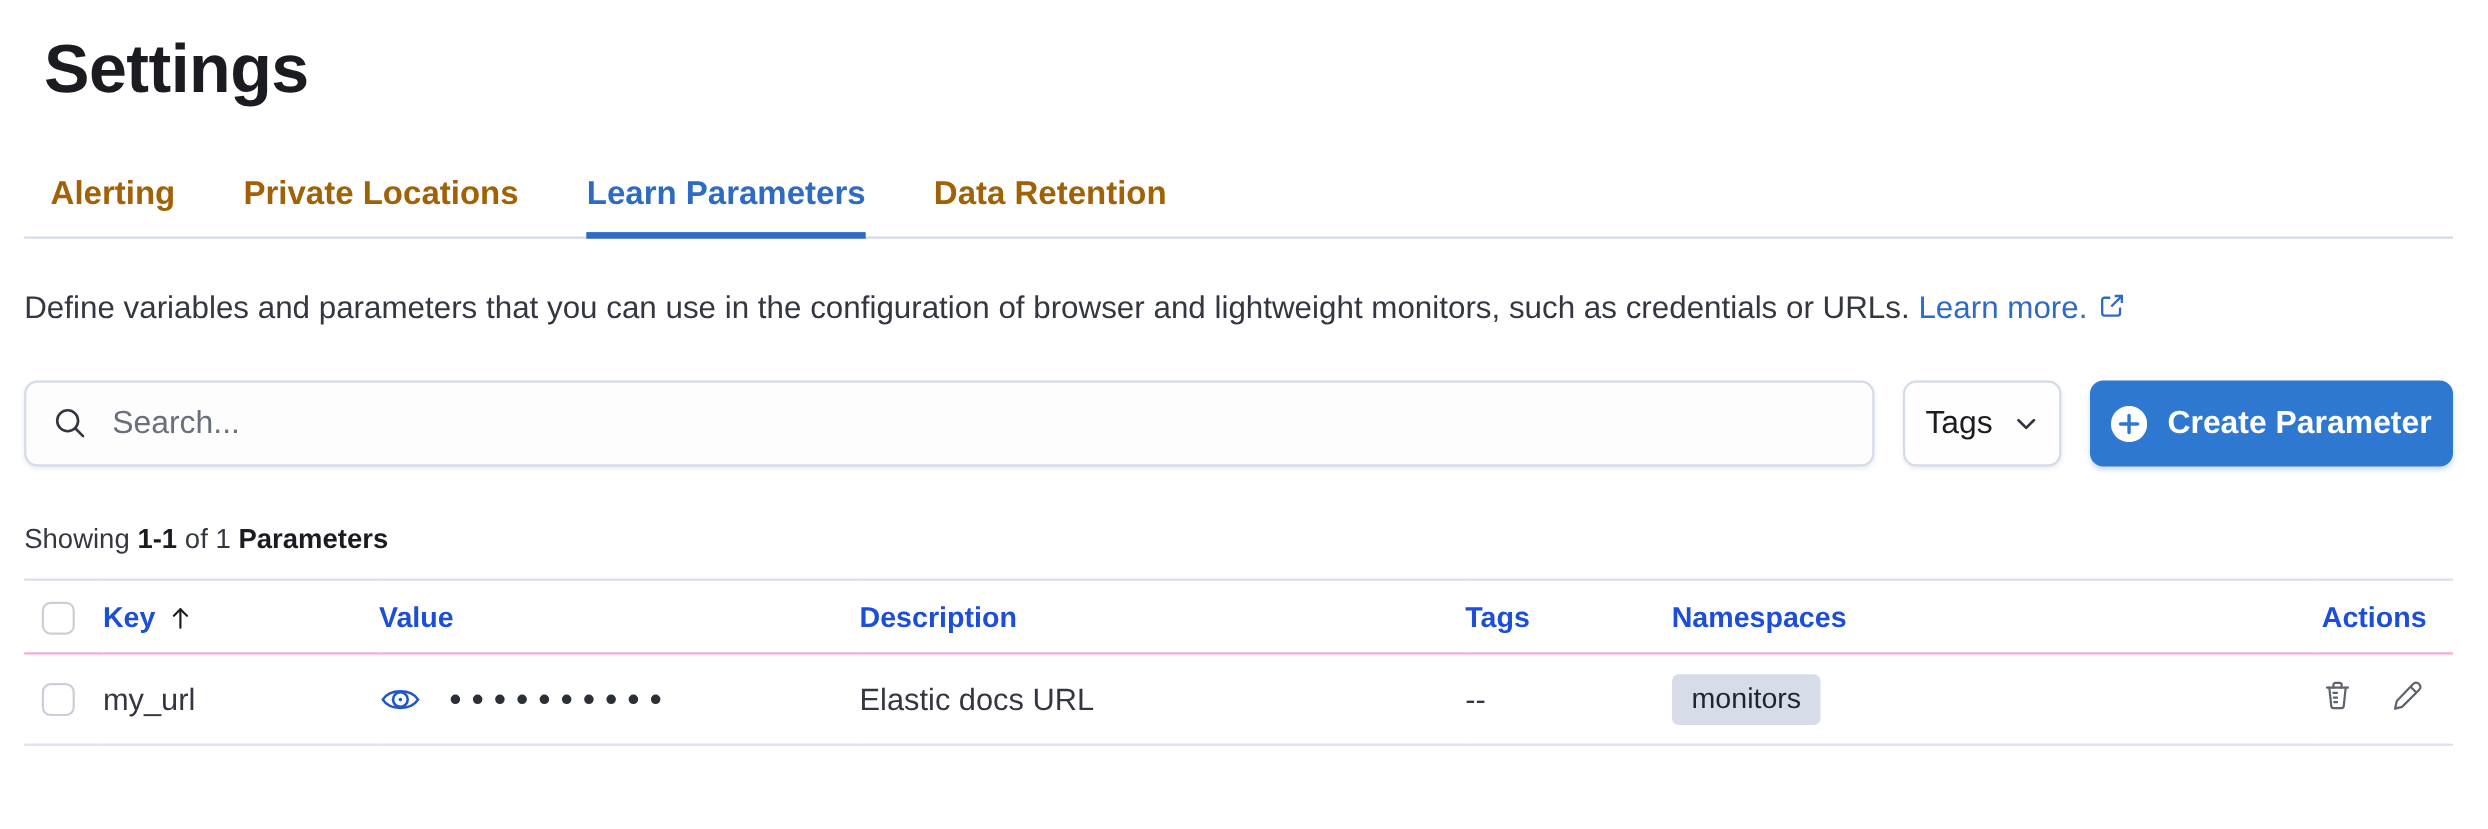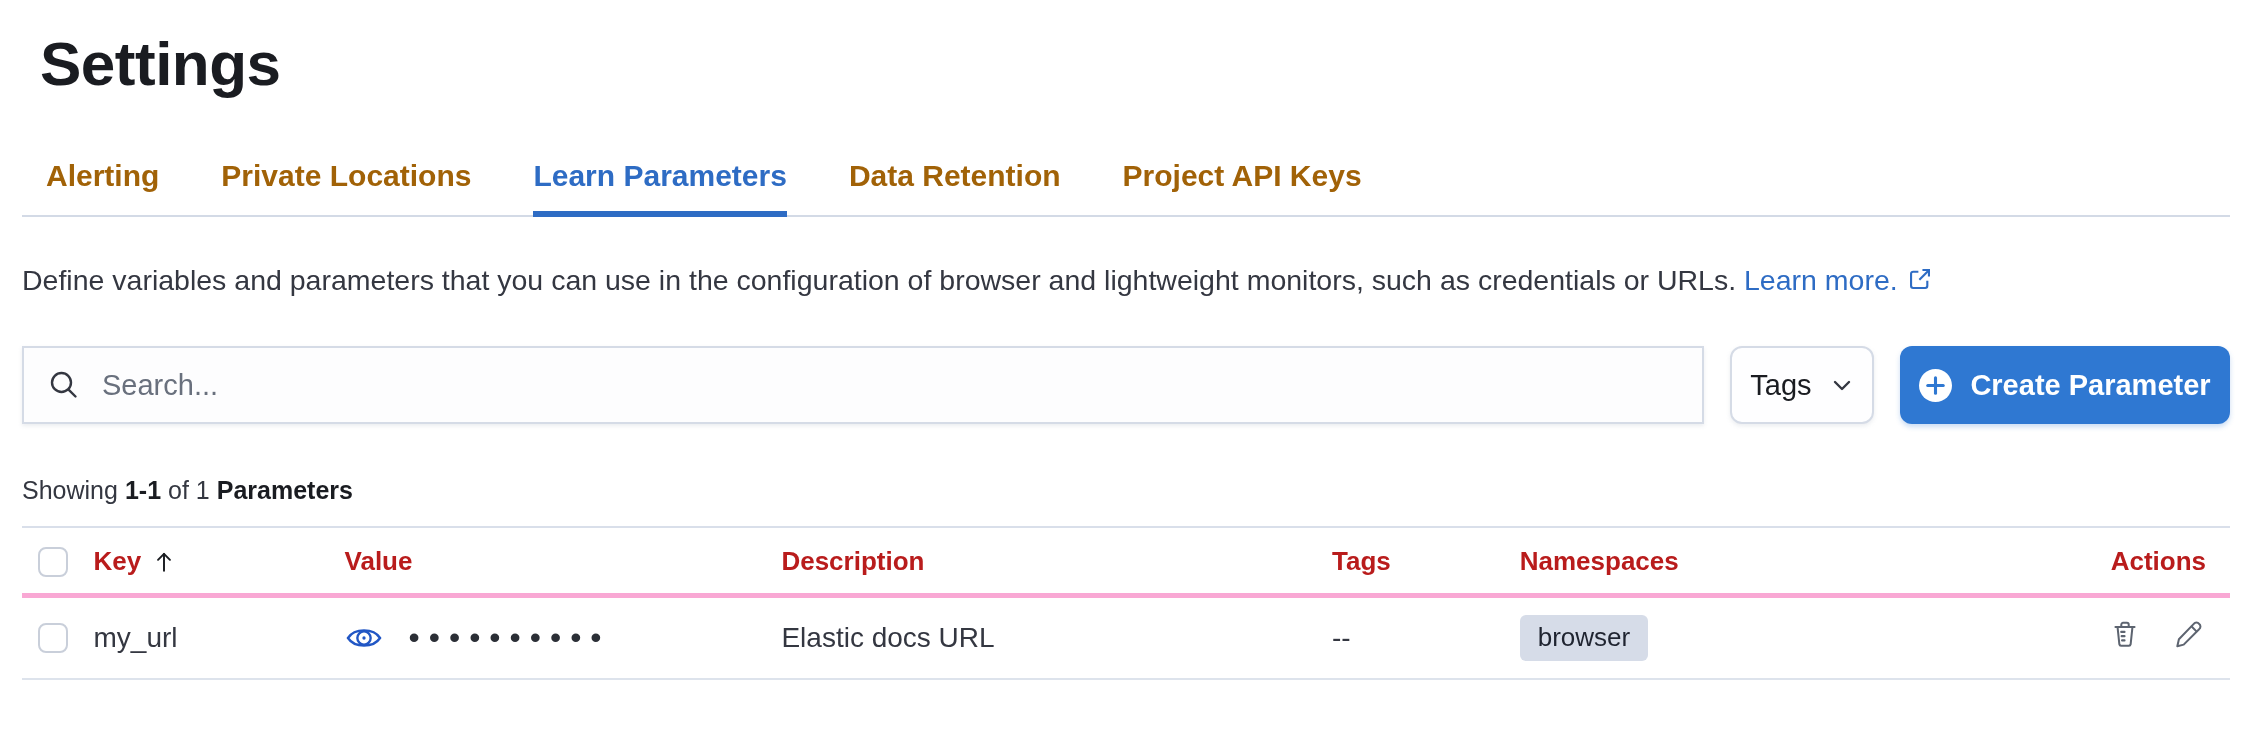--- a/index.html
+++ b/index.html
@@ -44,21 +44,21 @@
     color: #343741;
     max-width: 2170px;
   }
   .learn-more { color: #2e6cc4; text-decoration: none; cursor: pointer; white-space: nowrap; }
   .ext-icon { margin-left: 9px; vertical-align: -2px; }
 
   
   .toolbar { display: flex; margin-top: 42px; height: 78px; gap: 26px; align-items: stretch; }
   .search-box {
     flex: 1; display: flex; align-items: center; gap: 20px;
-    border: 2px solid #d5dbe6; border-radius: 0;
+    border: 2px solid #d5dbe6; border-radius: 12px;
     background: #fdfdfe; padding: 0 24px;
     box-shadow: 0 2px 4px rgba(143,153,174,0.18);
   }
   .search-box input {
     border: none; outline: none; background: transparent;
     font-size: 29px; color: #343741; flex: 1; font-family: inherit;
   }
   .search-box input::placeholder { color: #69707d; }
   .btn {
     display: flex; align-items: center; justify-content: center;
@@ -79,22 +79,22 @@
   }
 
   
   .summary { margin-top: 52px; font-size: 25px; color: #343741; }
   .summary .b { font-weight: 700; color: #1a1c21; }
   .summary span { margin-right: 7px; }
 
   
   table { width: 100%; border-collapse: collapse; margin-top: 21px; border-top: 2px solid #d9dfea; }
   th {
-    font-size: 26px; font-weight: 700; color: #b91c1c; text-align: left;
-    padding: 18px 0 16px 0; border-bottom: 5px solid #f9a8d4; vertical-align: middle;
+    font-size: 26px; font-weight: 700; color: #1d4ed8; text-align: left;
+    padding: 18px 0 16px 0; border-bottom: 2px solid #f9a8d4; vertical-align: middle;
     white-space: nowrap;
   }
   td {
     font-size: 28px; color: #343741; height: 83px;
     border-bottom: 2px solid #dde3ec; vertical-align: middle; padding: 0;
   }
   th.actions, td.actions { text-align: right; padding-right: 24px; }
   .checkbox {
     width: 30px; height: 30px; border: 2px solid #c9cfda; border-radius: 8px;
     background: #fff; margin-left: 16px; display: block; cursor: pointer;
@@ -116,21 +116,20 @@
 <div class="page">
 
   <h1 class="page-title">Settings</h1>
 
   <div class="tabs-wrap">
     <nav class="tabs">
       <div class="tab">Alerting</div>
       <div class="tab">Private Locations</div>
       <div class="tab active">Learn Parameters</div>
       <div class="tab">Data Retention</div>
-      <div class="tab">Project API Keys</div>
     </nav>
   </div>
 
   <p class="desc"><span>Define variables and parameters that you can use in the configuration of browser and lightweight monitors, such as credentials or URLs.</span>
     <a class="learn-more"><span>Learn more.</span><svg class="ext-icon" width="26" height="26" viewBox="0 0 16 16" fill="none" stroke="#2e6cc4" stroke-width="1.3">
           <path d="M12.5 9v3.2a1.3 1.3 0 0 1-1.3 1.3H3.8a1.3 1.3 0 0 1-1.3-1.3V4.8a1.3 1.3 0 0 1 1.3-1.3H7"></path>
           <path d="M9.5 2.5H13.5V6.5"></path>
           <path d="M13.3 2.7L7.6 8.4"></path>
         </svg></a>
   </p>
@@ -206,21 +205,21 @@
                 <circle cx="16" cy="16" r="5.6"></circle>
                 <circle cx="16" cy="16" r="1.4" fill="#2257c5" stroke="none"></circle>
               </svg>
             </span>
             <span class="masked-dots">••••••••••</span>
           </div>
         </td>
         <td>Elastic docs URL</td>
         <td>--</td>
         <td>
-          <span class="badge">browser</span>
+          <span class="badge">monitors</span>
         </td>
         <td class="actions">
           <span class="row-actions">
             <span class="icon-btn">
               <svg width="34" height="34" viewBox="0 0 32 32" fill="none" stroke="#5d6470" stroke-width="1.9" stroke-linecap="round" stroke-linejoin="round">
                 <path d="M7 9.5h18"></path>
                 <path d="M12.5 9.5V7.2A1.7 1.7 0 0 1 14.2 5.5h3.6a1.7 1.7 0 0 1 1.7 1.7v2.3"></path>
                 <path d="M9 9.5l1.7 16.2a1.6 1.6 0 0 0 1.6 1.3h7.4a1.6 1.6 0 0 0 1.6-1.3L23 9.5"></path>
                 <path d="M12.4 14h3.2M12.8 18h2.8M13.2 22h2.4"></path>
               </svg>

